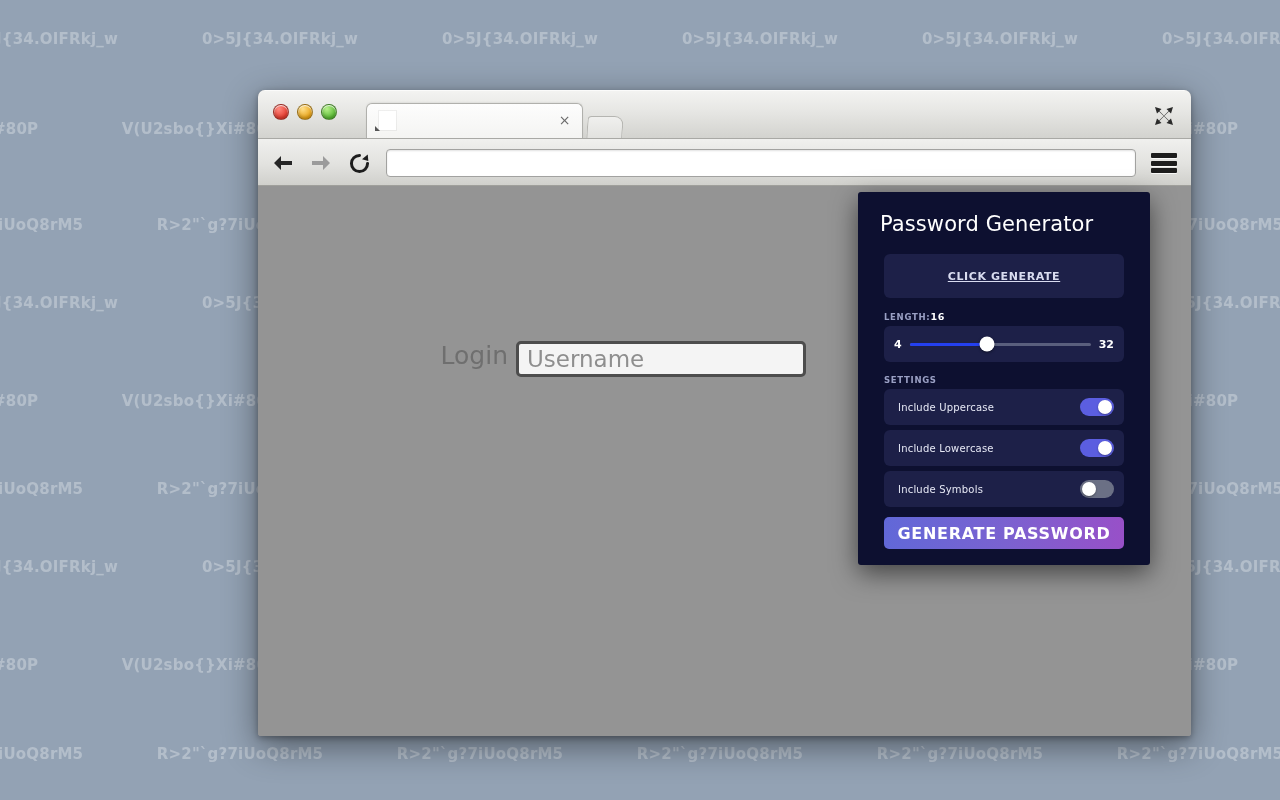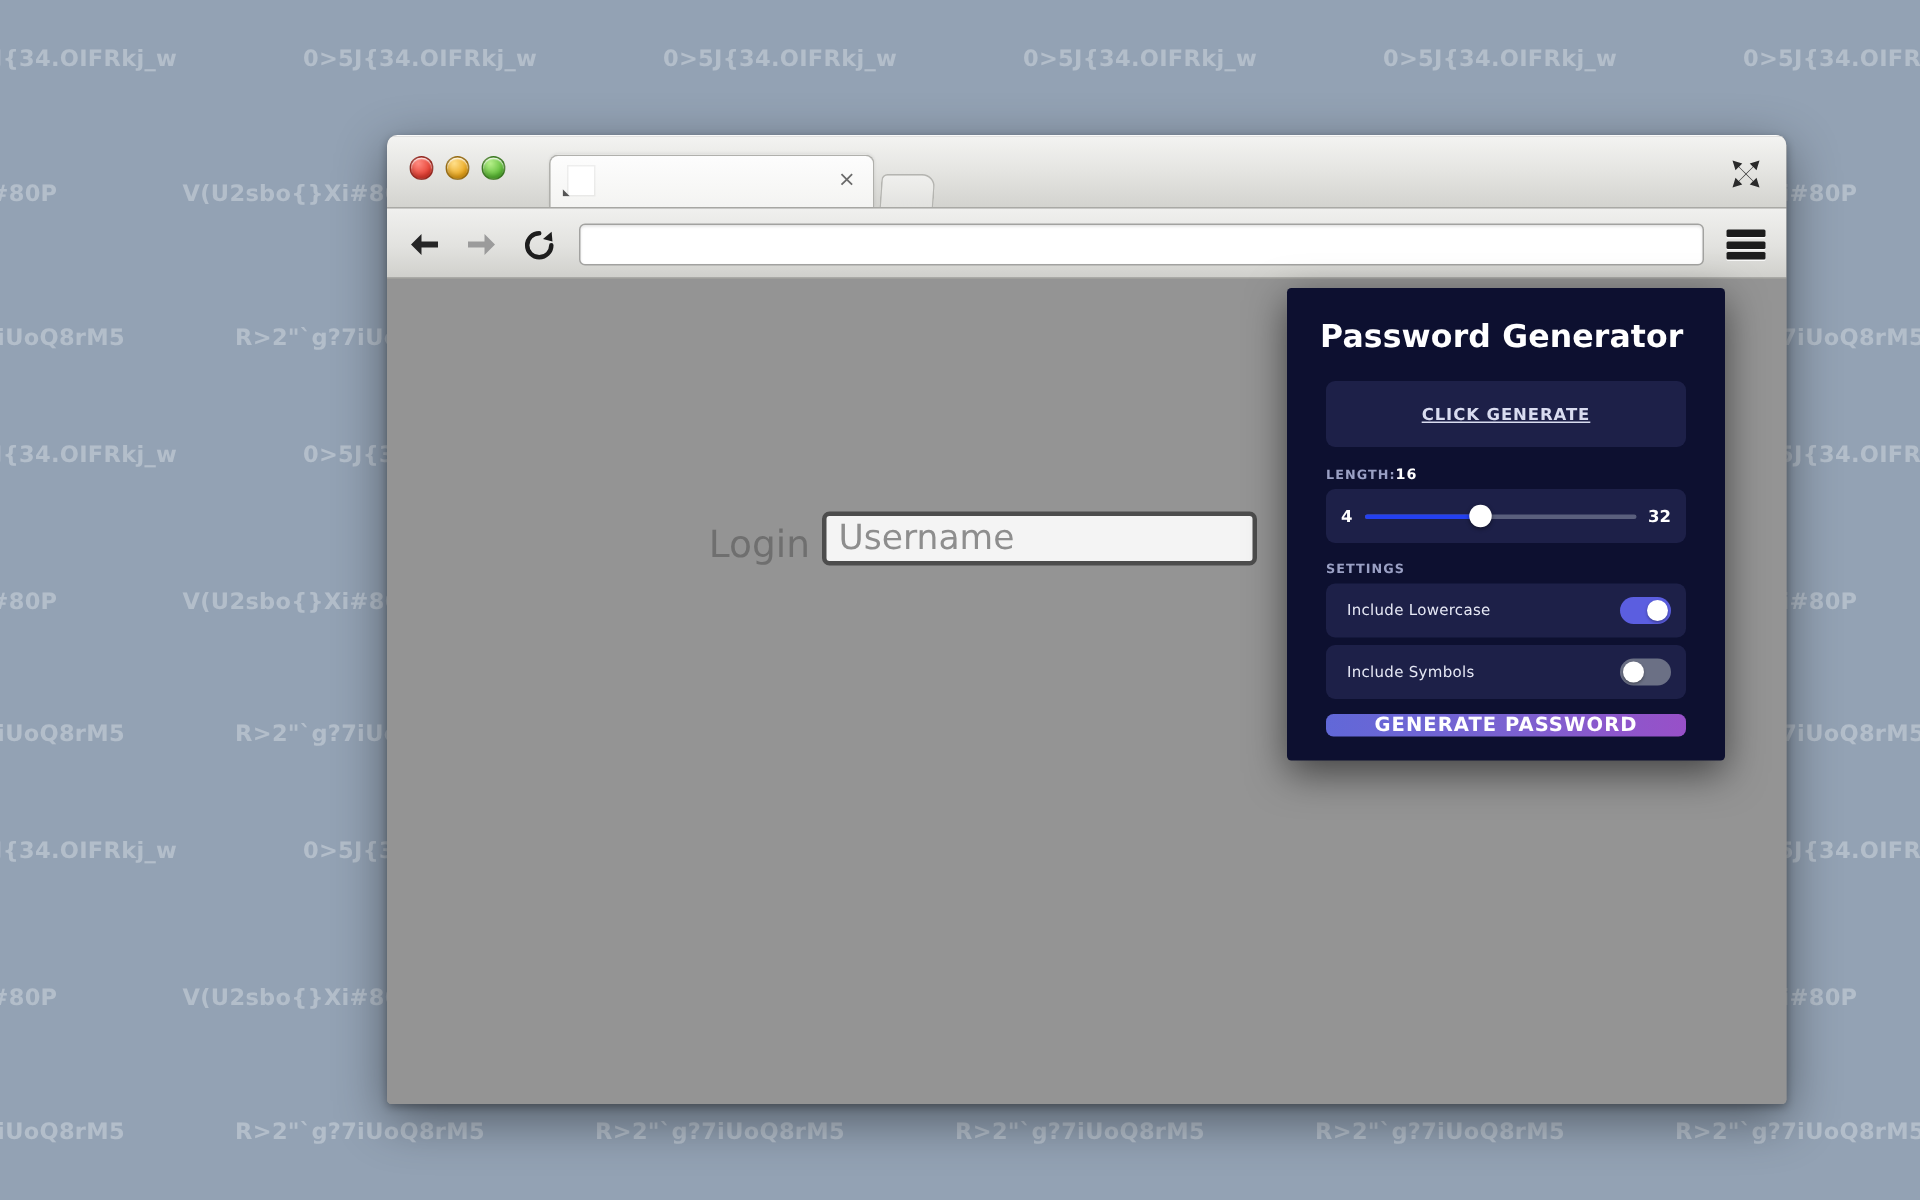--- a/index.html
+++ b/index.html
@@ -220,24 +220,24 @@
   #registration-title {
     text-align: center;
     font-size: 31px;
     font-weight: normal;
     color: #6f6f6f;
     letter-spacing: 0.2px;
     margin-bottom: 22px;
   }
   .form-row {
     display: flex;
-    align-items: flex-end;
+    align-items: flex-start;
     justify-content: flex-end;
     margin-bottom: 14px;
-    padding-right: 20px;
+    padding-right: 52px;
   }
   .form-label {
     font-size: 25px;
     color: #6f6f6f;
     margin-right: 8px;
     font-weight: normal;
   }
   .form-input {
     width: 290px;
     height: 36px;
@@ -263,21 +263,21 @@
     background: #0d1030;
     border-radius: 3px;
     padding: 14px 14px 16px 14px;
     box-shadow: 0 8px 26px rgba(0,0,0,0.55);
     font-family: "DejaVu Sans", sans-serif;
     z-index: 20;
   }
   #pg-title {
     color: #ffffff;
     font-size: 21px;
-    font-weight: bold;
+    font-weight: normal;
     letter-spacing: 0.1px;
     margin: 6px 0 18px 8px;
   }
   #pg-display {
     height: 44px;
     background: #1d2048;
     border-radius: 6px;
     display: flex;
     align-items: center;
     justify-content: center;
@@ -364,25 +364,25 @@
     top: 2px; left: 2px;
     width: 14px; height: 14px;
     border-radius: 50%;
     background: #ffffff;
     box-shadow: 0 1px 2px rgba(0,0,0,0.35);
   }
   .pg-switch.on::after { left: 18px; }
 
   #pg-generate-button {
     margin: 10px 12px 0 12px;
-    height: 15px;
+    height: 32px;
     border-radius: 5px;
     background: linear-gradient(to right, #6168d8 0%, #7a62d0 50%, #9850c8 100%);
     color: #ffffff;
-    font-size: 13px;
+    font-size: 16px;
     font-weight: bold;
     letter-spacing: 0.7px;
     display: flex;
     align-items: center;
     justify-content: center;
   }
 </style>
 </head>
 <body>
 
@@ -547,20 +547,24 @@
       <span class="pg-range-end">4</span>
       <div id="pg-slider-track">
         <div id="pg-slider-fill" style="width: 43%;"></div>
         <div id="pg-slider-thumb" style="left: 43%;"></div>
       </div>
       <span class="pg-range-end">32</span>
     </div>
 
     <div class="pg-section-label">SETTINGS</div>
 
+    <div class="pg-toggle-row">
+      <span class="pg-toggle-label">Include Uppercase</span>
+      <span class="pg-switch on"></span>
+    </div>
 
     <div class="pg-toggle-row">
       <span class="pg-toggle-label">Include Lowercase</span>
       <span class="pg-switch on"></span>
     </div>
 
 
     <div class="pg-toggle-row">
       <span class="pg-toggle-label">Include Symbols</span>
       <span class="pg-switch"></span>

